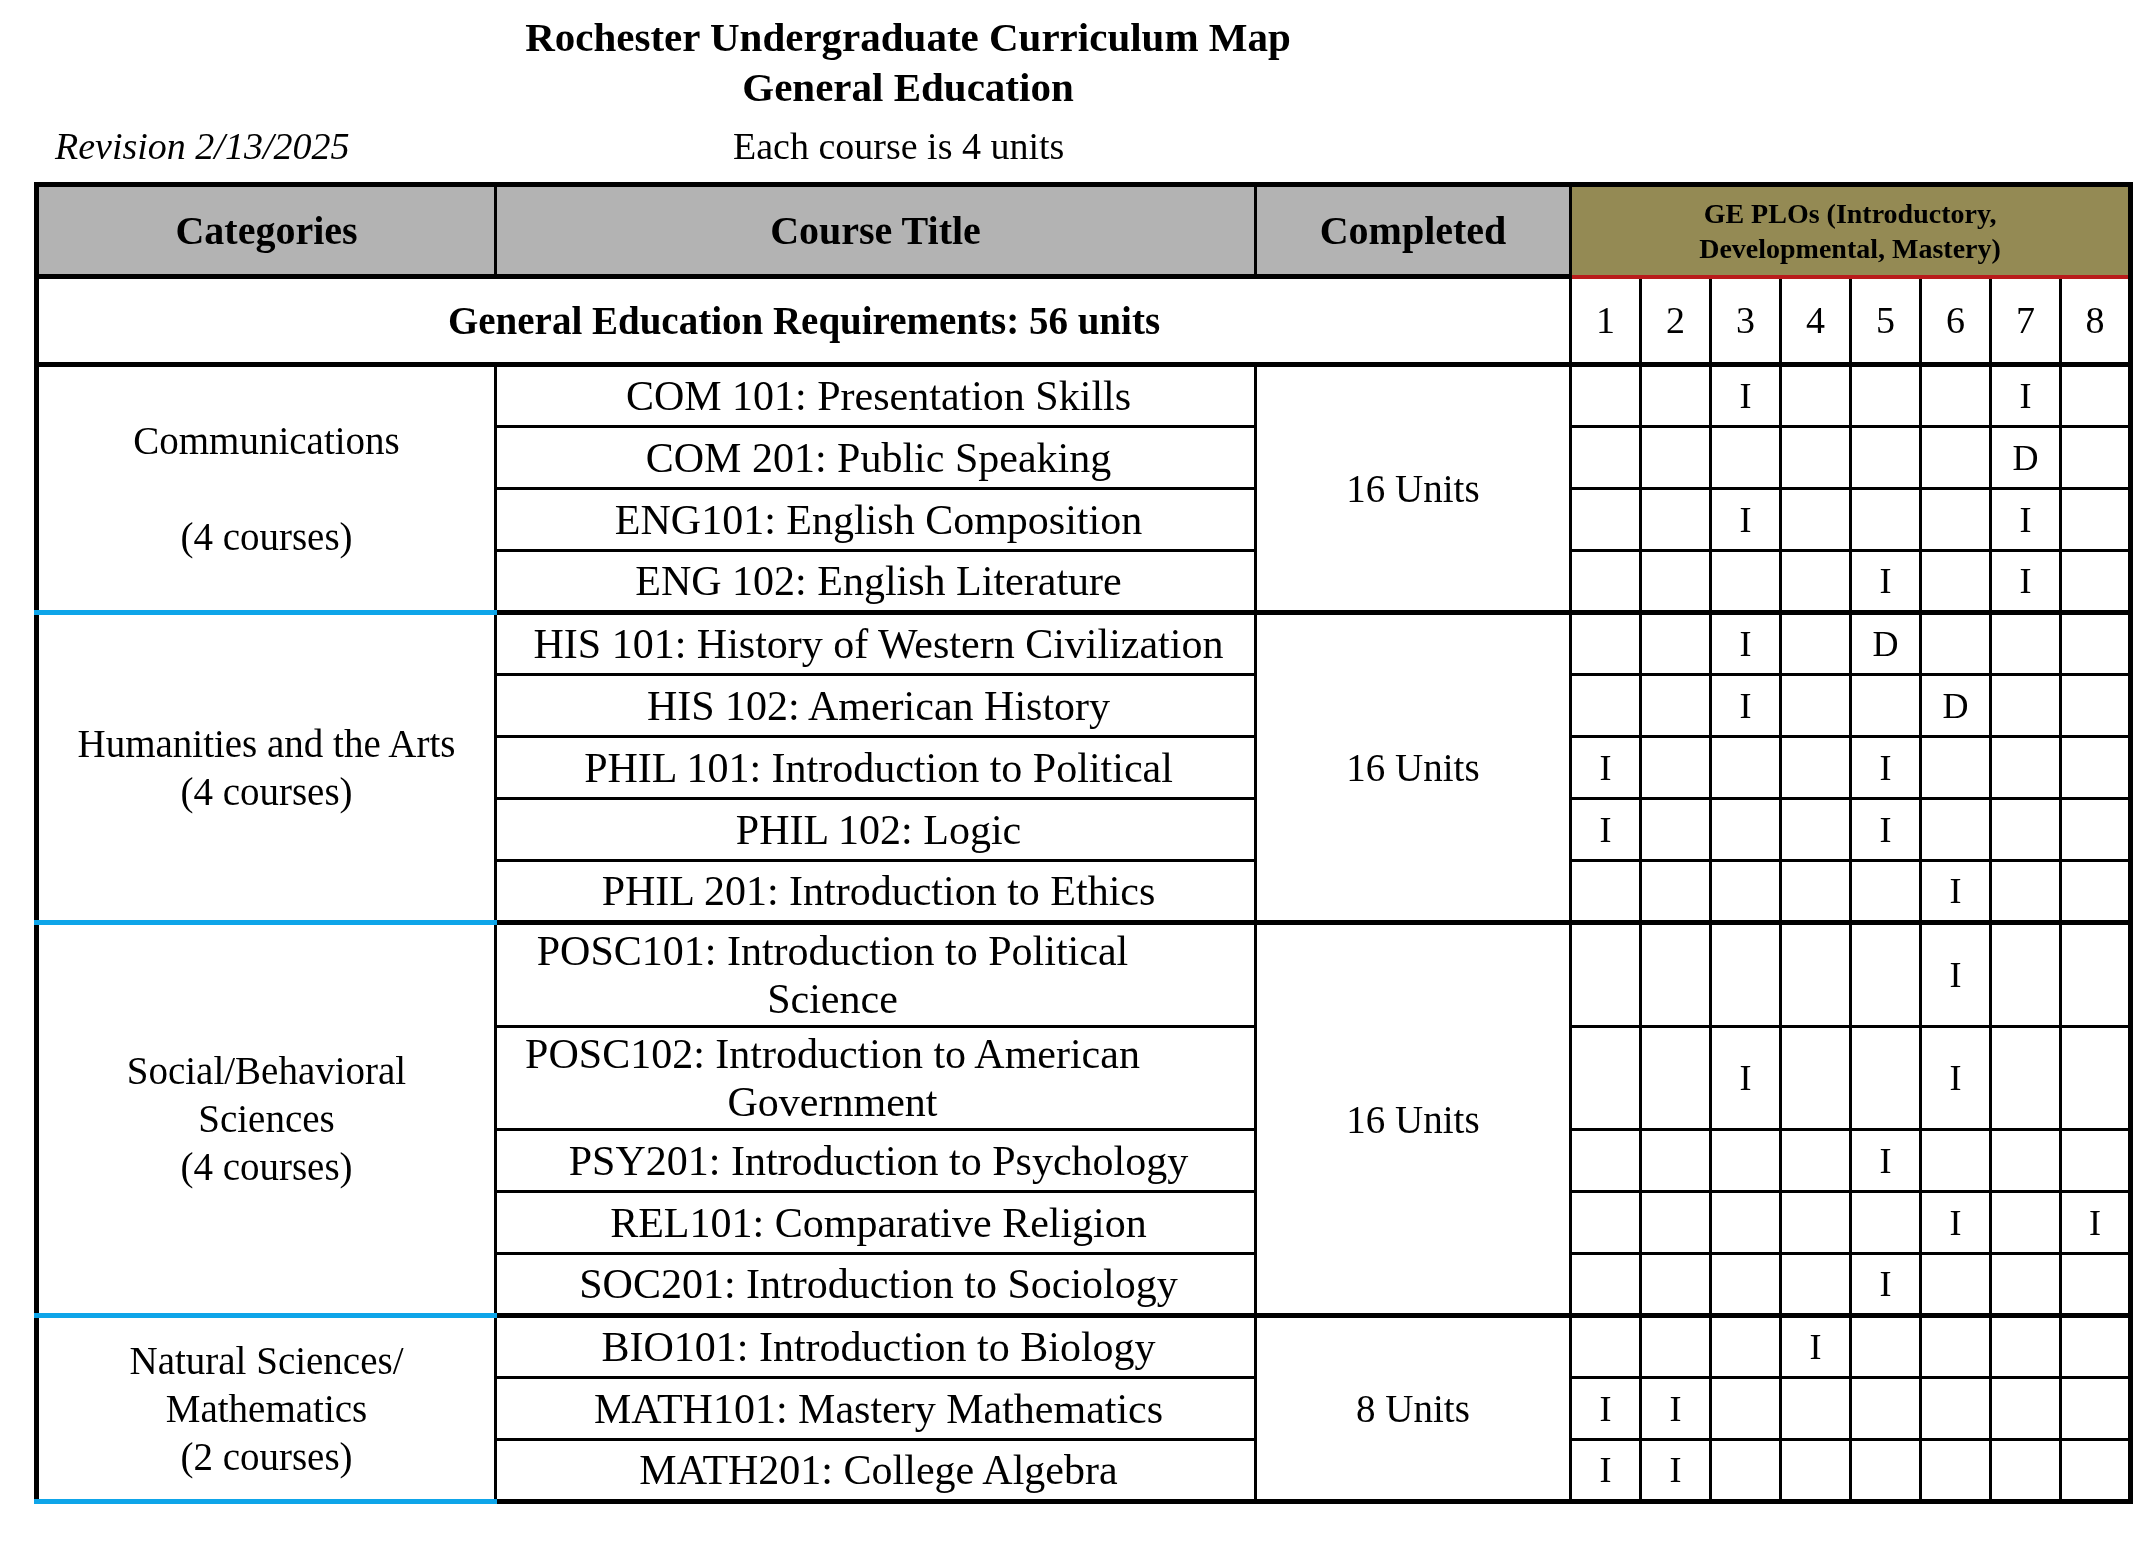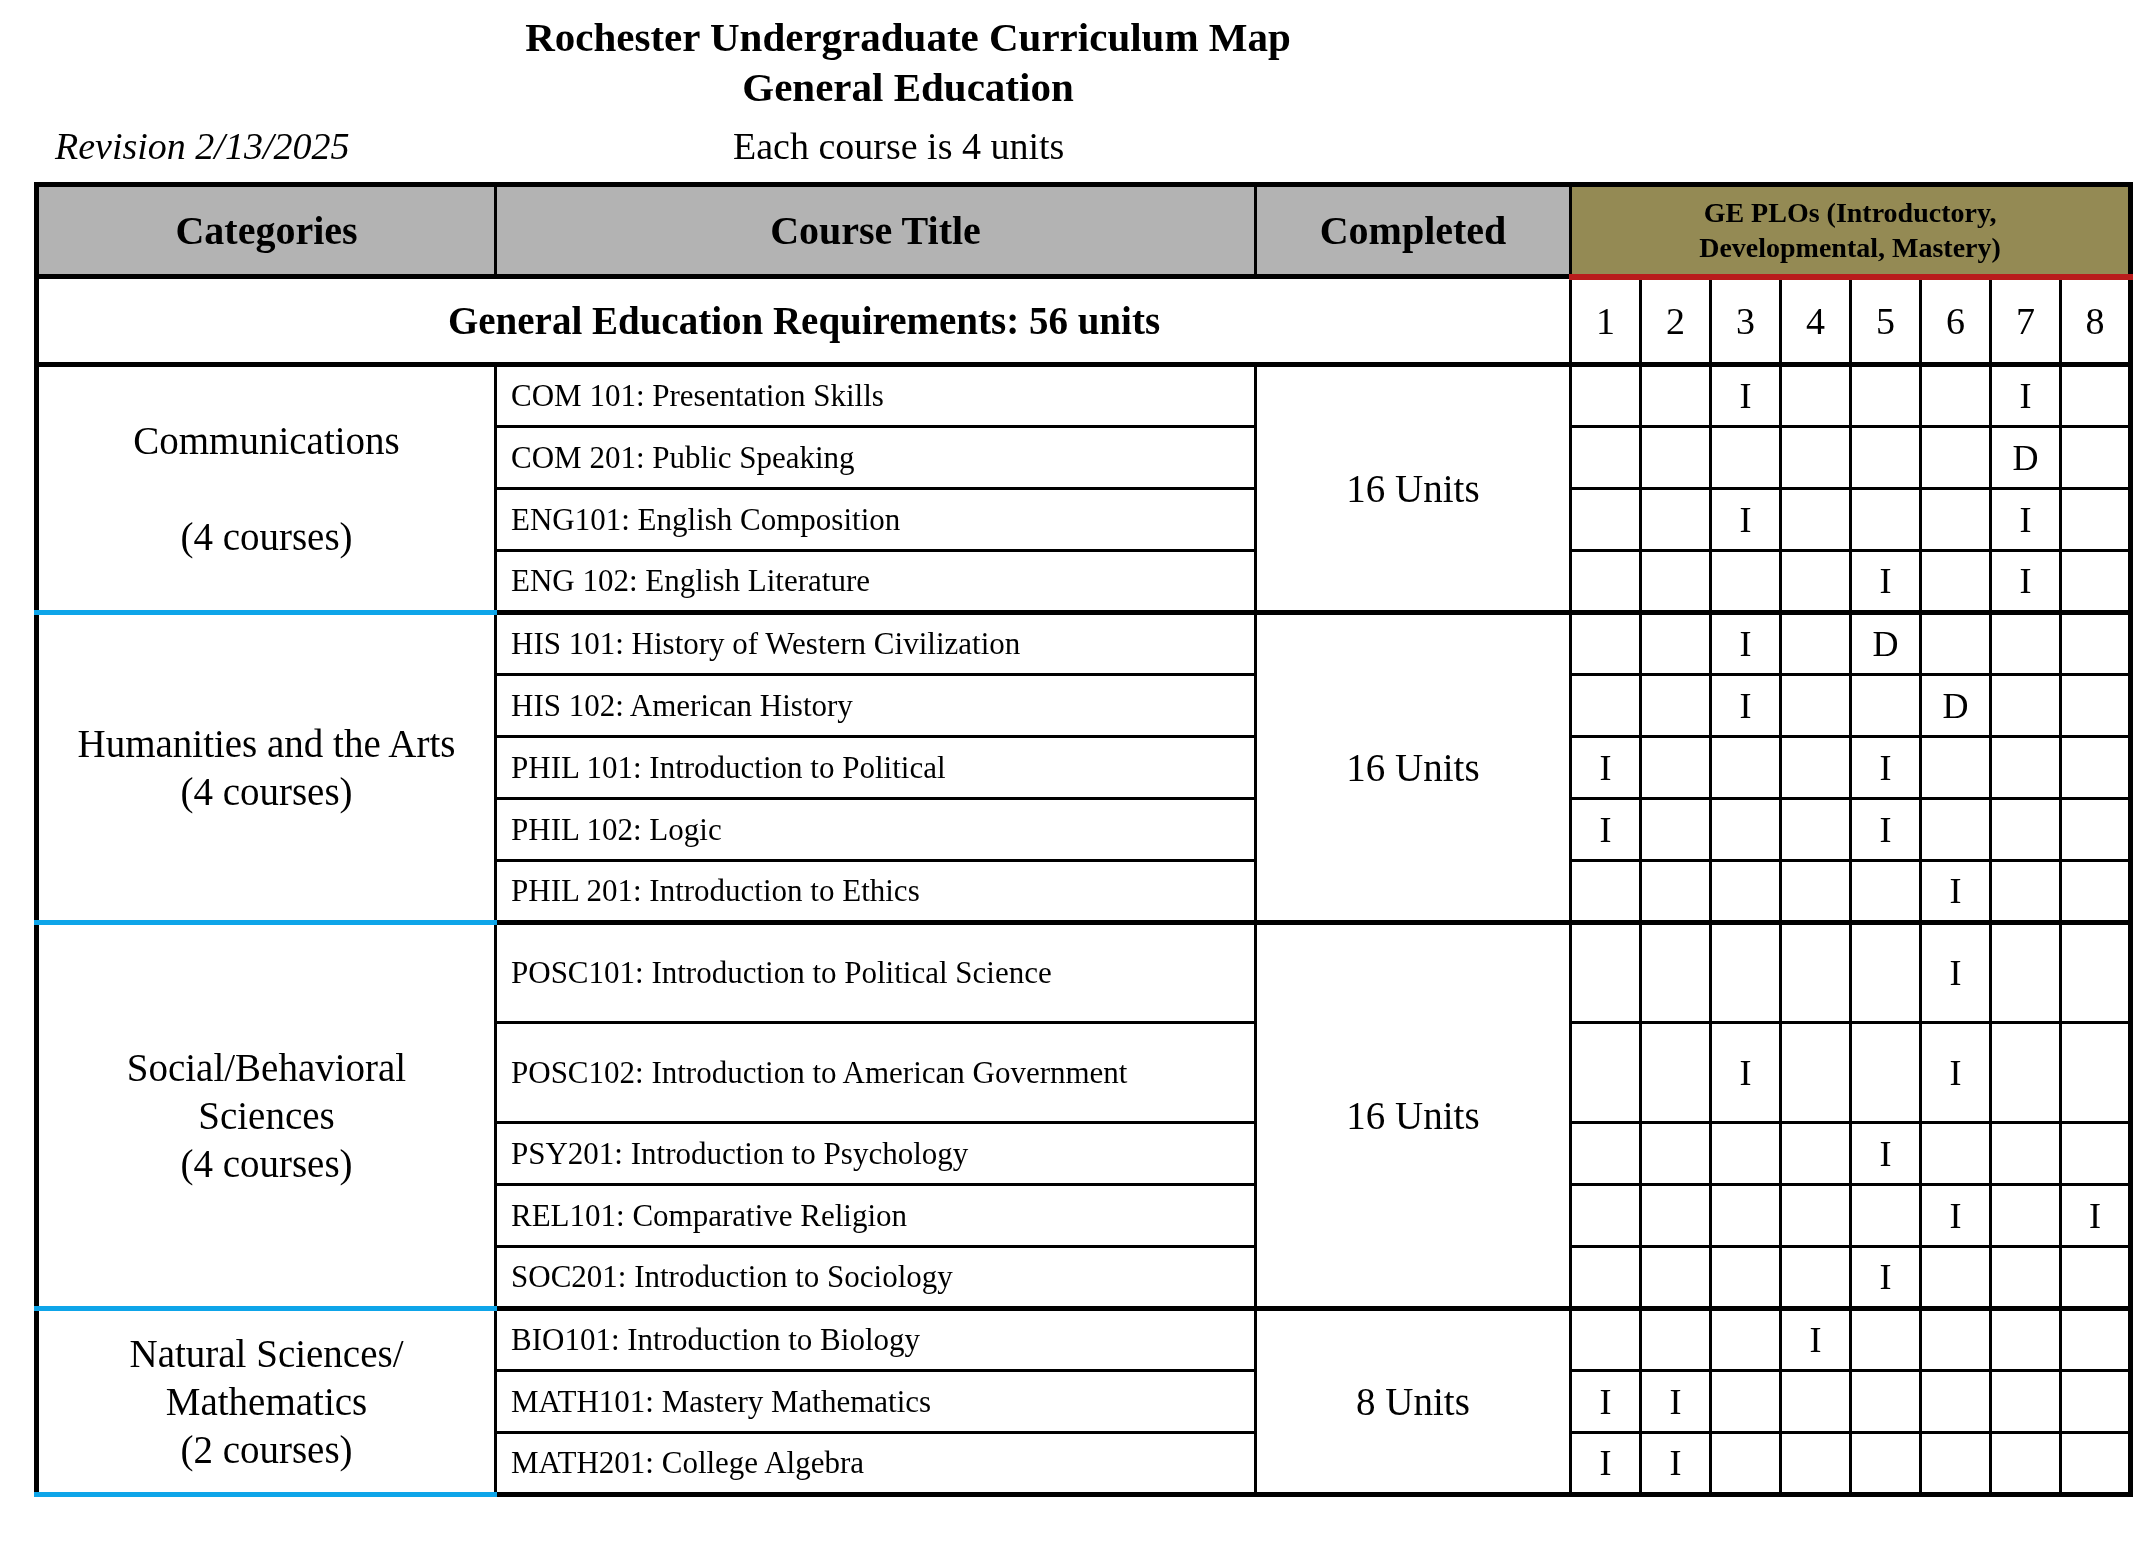--- a/index.html
+++ b/index.html
@@ -61,40 +61,40 @@
     font-size: 40px;
     font-weight: bold;
     border-bottom: 5px solid #000;
     white-space: nowrap;
   }
   th.olive {
     background: #948a54;
     font-size: 28px;
     font-weight: bold;
     line-height: 35px;
-    border-bottom: 6px solid #b91c1c;
+    border-bottom: 4px solid #b91c1c;
     padding: 0 60px;
   }
   tr.subheader-row { height: 88px; }
   tr.subheader-row td { border-bottom: 5px solid #000; }
   td.gelabel {
     font-weight: bold;
     font-size: 39px;
     text-align: center;
     white-space: nowrap;
   }
   td.num { font-size: 38px; text-align: center; }
   tr.course-row { height: 62px; }
   tr.course-row.tall { height: 100px; }
   td.course {
-    font-size: 31px;
+    font-size: 42px;
     line-height: 48px;
     padding: 2px 8px 2px 14px;
     white-space: nowrap;
-    text-align: left;
+    text-align: center;
   }
   td.course.wrap {
     white-space: normal;
     padding-right: 100px;
   }
   td.cat {
     text-align: center;
     font-size: 39px;
     line-height: 48px;
     border-bottom: 5px solid #0ea5e9;

